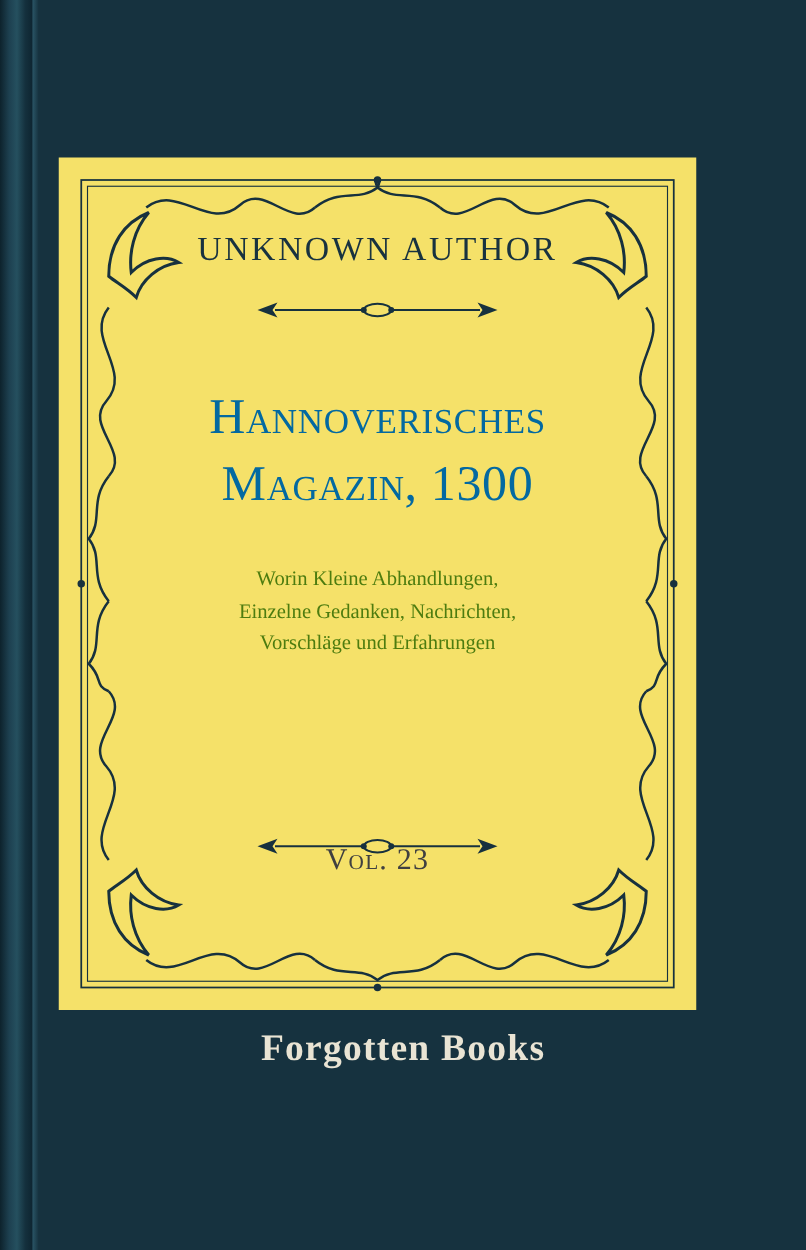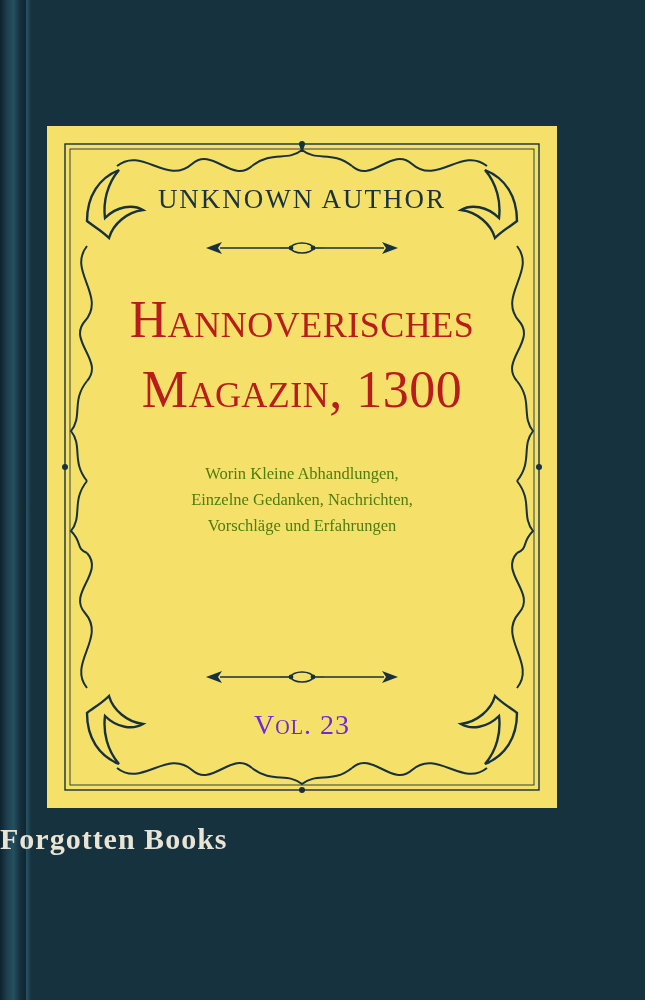--- a/index.html
+++ b/index.html
@@ -83,63 +83,64 @@
     text-transform: uppercase;
   }
 
   .divider {
     margin: 22px auto 0 auto;
     width: 200px;
     height: 22px;
   }
 
   .title {
-    margin-top: 22px;
-    font-family: "Liberation Serif", serif;
-    font-size: 52px;
+    margin-top: 42px;
+    font-family: "Liberation Serif", serif;
+    font-size: 40px;
     line-height: 1.35;
-    color: #b91c1c;
+    color: #0369a1;
     font-variant: small-caps;
     letter-spacing: 0.5px;
   }
 
   .subtitle {
     margin-top: 36px;
     font-family: "Liberation Serif", serif;
     font-size: 16.5px;
     line-height: 1.55;
     color: #4d7c0f;
   }
 
   .volume {
     position: absolute;
     left: 0;
-    top: 543px;
+    top: 509px;
     width: 390px;
     font-family: "Liberation Serif", serif;
-    font-size: 28px;
-    color: #6d28d9;
+    font-size: 24px;
+    color: #404040;
     font-variant: small-caps;
     letter-spacing: 1px;
   }
 
   .divider-bottom {
     position: absolute;
     left: 95px;
     top: 500px;
     width: 200px;
     height: 22px;
   }
 
   
   .publisher {
     position: absolute;
     left: 0;
     top: 822px;
     width: 645px;
+    text-align: center;
   }
   .publisher-name {
     font-family: "Liberation Serif", serif;
     font-size: 30px;
     color: #e9e4d4;
     letter-spacing: 1px;
     font-weight: bold;
   }
 </style>
 </head>

